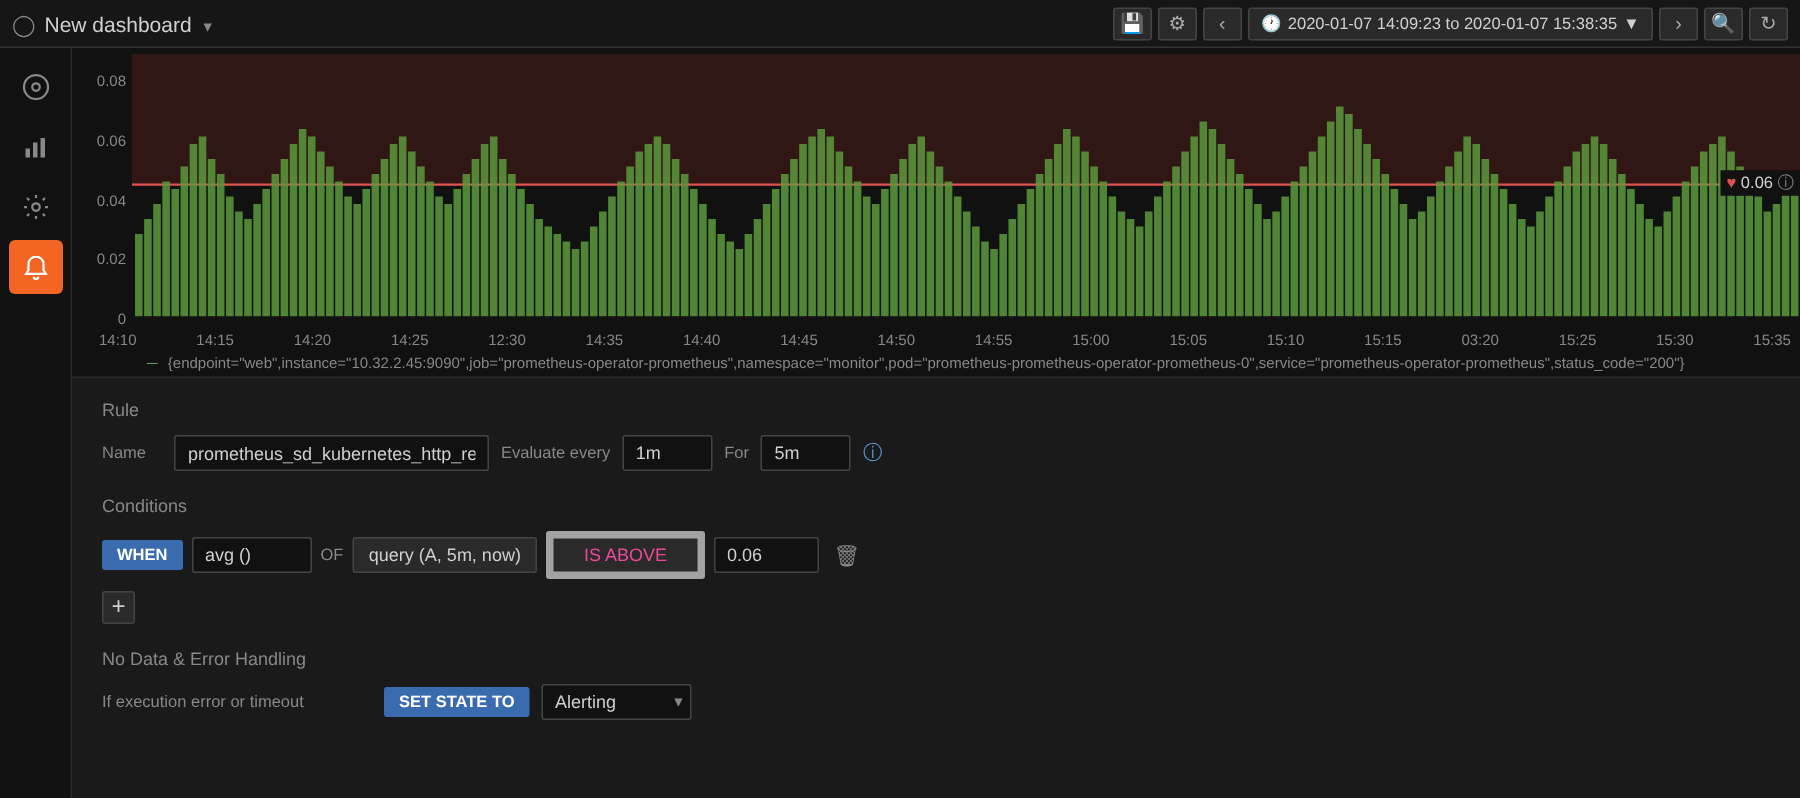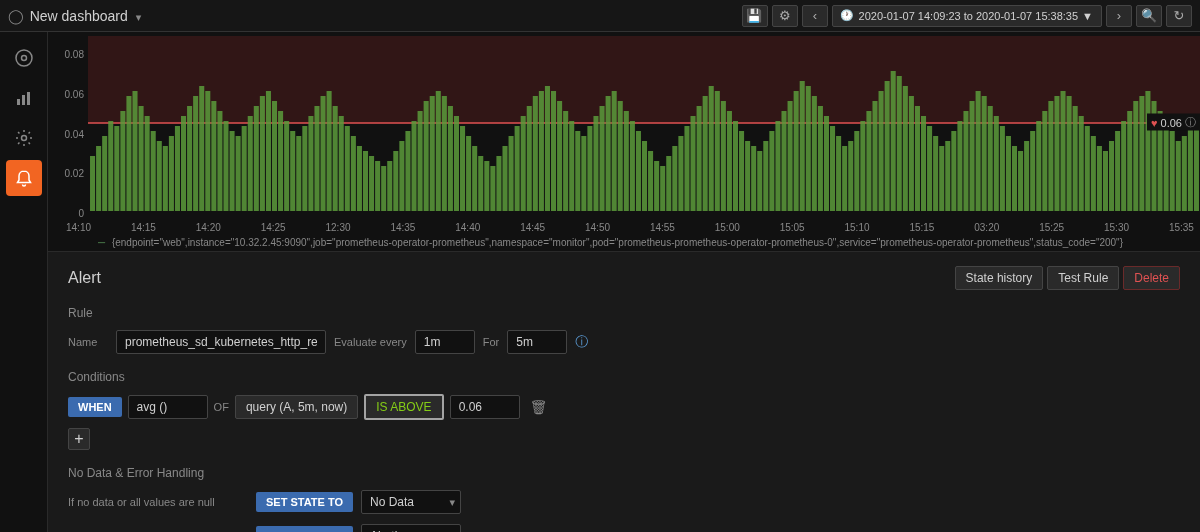--- a/index.html
+++ b/index.html
@@ -86,22 +86,22 @@
     .condition-input {
       background: #111; border: 1px solid #444; color: #d0d0d0;
       padding: 4px 8px; border-radius: 2px; font-size: 12px; outline: none; width: 80px;
     }
     .of-label { color: #888; font-size: 11px; }
     .query-btn {
       background: #2a2a2a; border: 1px solid #444; color: #d0d0d0;
       padding: 4px 10px; border-radius: 2px; font-size: 12px; cursor: pointer;
     }
     .is-above-btn {
-      background: #2a2a2a; border: 2px solid #a3a3a3; color: #84cc16;
-      padding: 4px 10px; border-radius: 2px; font-size: 12px; cursor: pointer;
+      background: #2a2a2a; border: 5px solid #a3a3a3; color: #ec4899;
+      padding: 4px 20px; border-radius: 2px; font-size: 12px; cursor: pointer;
     }
     .threshold-input {
       background: #111; border: 1px solid #444; color: #d0d0d0;
       padding: 4px 8px; border-radius: 2px; font-size: 12px; outline: none; width: 70px;
     }
     .del-icon { color: #888; font-size: 14px; cursor: pointer; padding: 0 4px; }
     .add-btn {
       background: #2a2a2a; border: 1px solid #444; color: #d0d0d0;
       width: 22px; height: 22px; border-radius: 2px; font-size: 16px; cursor: pointer;
       display: flex; align-items: center; justify-content: center; line-height: 1;
@@ -423,28 +423,20 @@
         <span style="color:#888;font-size:10px;">15:35</span>
       </div>
 
       <div id="legend">
         <span class="legend-line">─</span>
         <span>{endpoint="web",instance="10.32.2.45:9090",job="prometheus-operator-prometheus",namespace="monitor",pod="prometheus-prometheus-operator-prometheus-0",service="prometheus-operator-prometheus",status_code="200"}</span>
       </div>
     </div>
 
     <div id="alert-panel">
-      <div id="alert-header">
-        <span id="alert-title">Alert</span>
-        <div id="alert-actions">
-          <button class="action-btn">State history</button>
-          <button class="action-btn">Test Rule</button>
-          <button class="action-btn danger">Delete</button>
-        </div>
-      </div>
 
       <div>
         <div class="section-label">Rule</div>
         <div class="rule-row">
           <span class="field-label">Name</span>
           <input class="text-input" id="name-input" type="text" value="prometheus_sd_kubernetes_http_reque..." style="">
           <span class="evaluate-label">Evaluate every</span>
           <input class="text-input" id="evaluate-input" type="text" value="1m" style="">
           <span class="for-label">For</span>
           <input class="text-input" id="for-input" type="text" value="5m" style="">
@@ -463,32 +455,20 @@
           <input class="threshold-input" type="text" value="0.06" style="">
           <span class="del-icon">🗑</span>
         </div>
         <div>
           <button class="add-btn">+</button>
         </div>
       </div>
 
       <div id="no-data-section" style="margin-top:16px;">
         <div class="section-label">No Data &amp; Error Handling</div>
-        <div class="no-data-row">
-          <span class="no-data-label">If no data or all values are null</span>
-          <button class="set-state-btn">SET STATE TO</button>
-          <div class="select-wrap">
-            <select class="state-select">
-              <option value="No Data">No Data</option>
-              <option value="Alerting">Alerting</option>
-              <option value="OK">OK</option>
-              <option value="Keep State">Keep State</option>
-            </select>
-          </div>
-        </div>
         <div class="no-data-row">
           <span class="no-data-label">If execution error or timeout</span>
           <button class="set-state-btn">SET STATE TO</button>
           <div class="select-wrap">
             <select class="state-select">
               <option value="Alerting" selected="">Alerting</option>
               <option value="No Data">No Data</option>
               <option value="OK">OK</option>
               <option value="Keep State">Keep State</option>
             </select>

